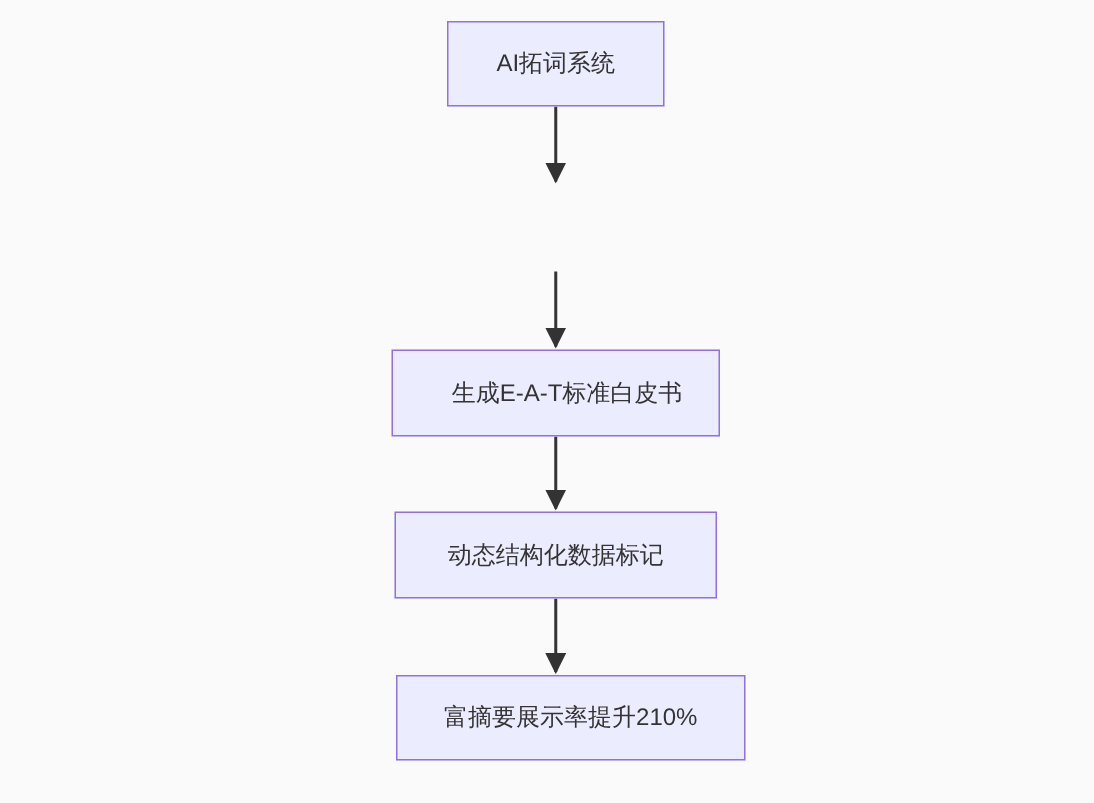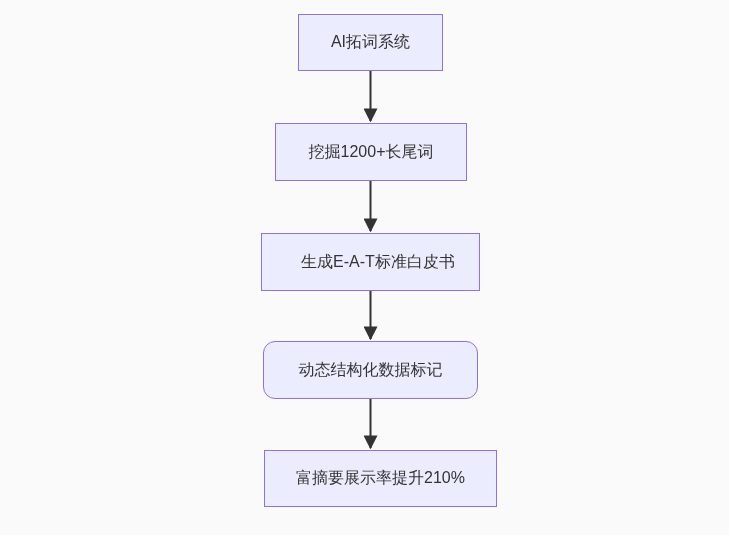--- a/index.html
+++ b/index.html
@@ -31,21 +31,21 @@
     background: var(--node-fill, #ECECFF);
     border: 1.5px solid var(--node-border, #9370DB);
     color: var(--text-color, #333333);
     font-size: 16px;
     text-align: left;
     white-space: nowrap;
   }
   .n0 { left: 298px; top: 14px;  width: 145px; height: 57px; }
   .n1 { left: 275px; top: 123px; width: 192px; height: 58px; }
   .n2 { left: 261px; top: 233px; width: 219px; height: 58px; padding-left: 15px; }
-  .n3 { left: 263px; top: 341px; width: 215px; height: 58px; border-radius: 12px; }
+  .n3 { left: 263px; top: 341px; width: 215px; height: 58px; }
   .n4 { left: 264px; top: 450px; width: 233px; height: 57px; }
 </style>
 </head>
 <body>
 
 <div class="canvas">
 
   <svg class="edges" width="729" height="535" viewBox="0 0 729 535" aria-hidden="true">
     <defs>
       <marker id="arrowhead" viewBox="0 0 10 10" refX="9" refY="5" markerWidth="7" markerHeight="7" orient="auto-start-reverse">
@@ -55,23 +55,20 @@
     <line x1="370.5" y1="71" x2="370.5" y2="121" stroke="#333333" stroke-width="2" marker-end="url(#arrowhead)"></line>
     <line x1="370.5" y1="181" x2="370.5" y2="231" stroke="#333333" stroke-width="2" marker-end="url(#arrowhead)"></line>
     <line x1="370.5" y1="291" x2="370.5" y2="339" stroke="#333333" stroke-width="2" marker-end="url(#arrowhead)"></line>
     <line x1="370.5" y1="399" x2="370.5" y2="448" stroke="#333333" stroke-width="2" marker-end="url(#arrowhead)"></line>
   </svg>
 
   <div class="node n0">
     <span>AI拓词系统</span>
   </div>
 
-  <div class="node n1">
-    <span>挖掘1200+长尾词</span>
-  </div>
 
   <div class="node n2">
     <span>生成E-A-T标准白皮书</span>
   </div>
 
   <div class="node n3">
     <span>动态结构化数据标记</span>
   </div>
 
   <div class="node n4">

